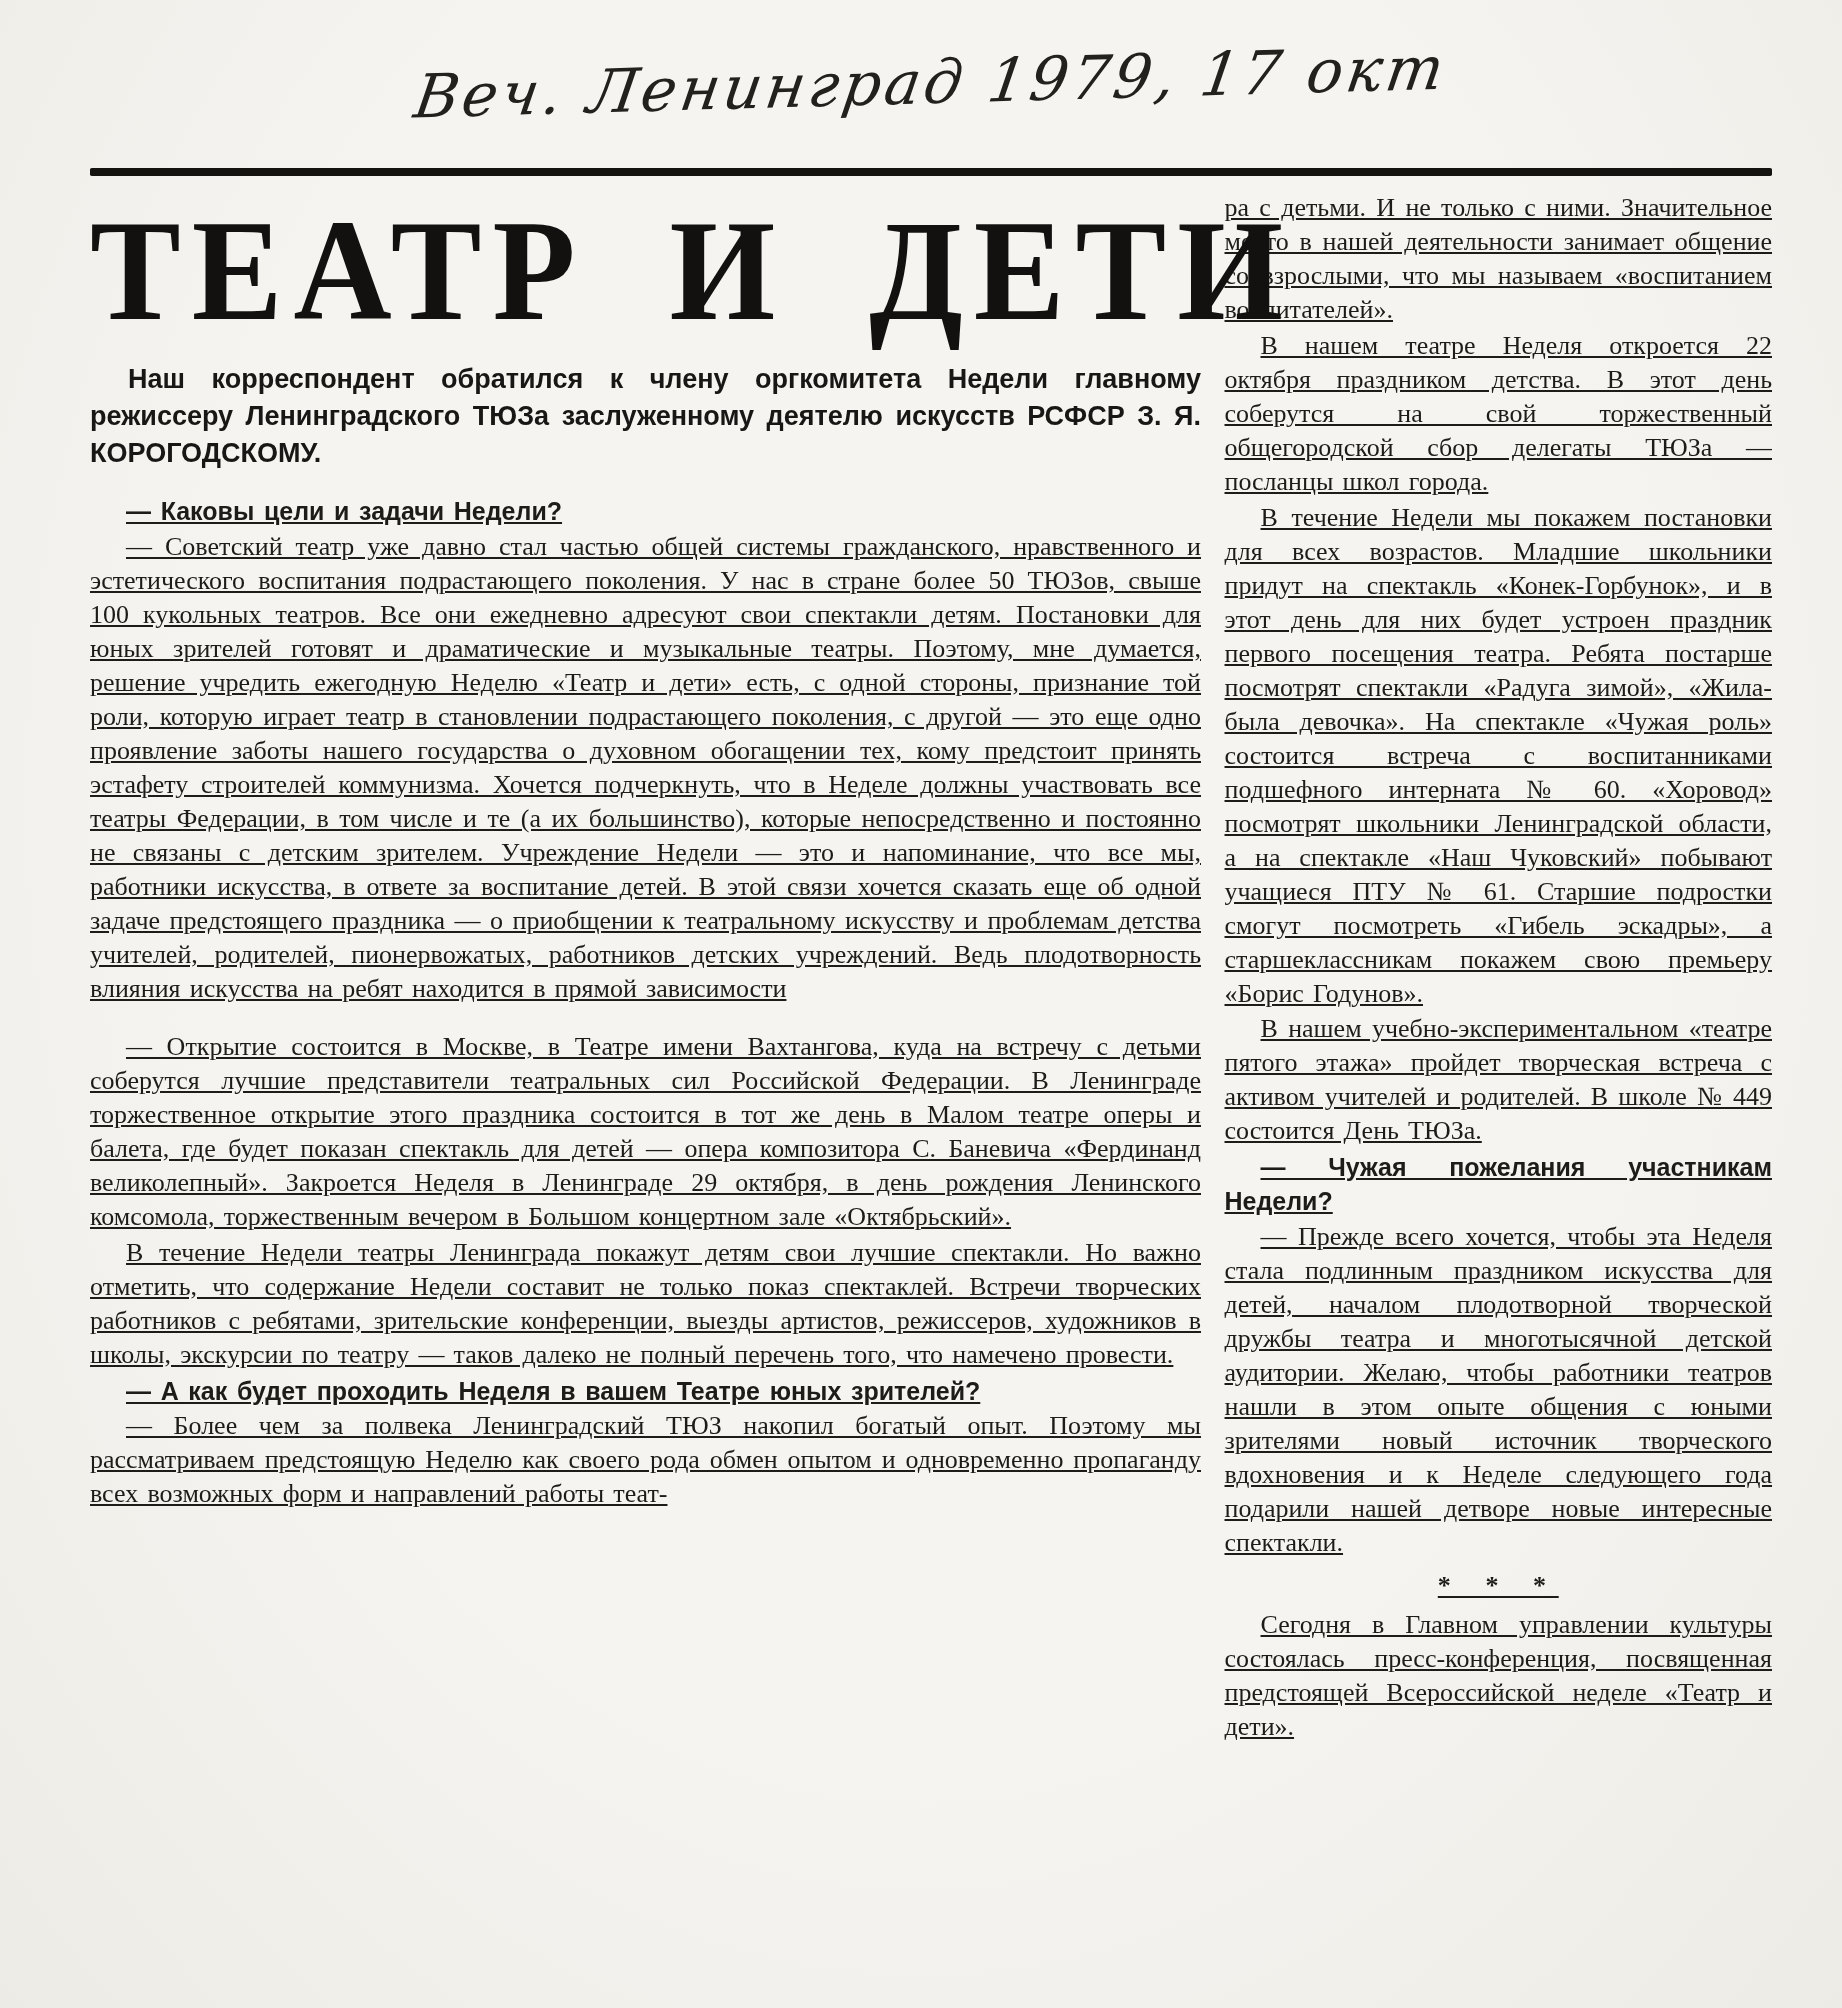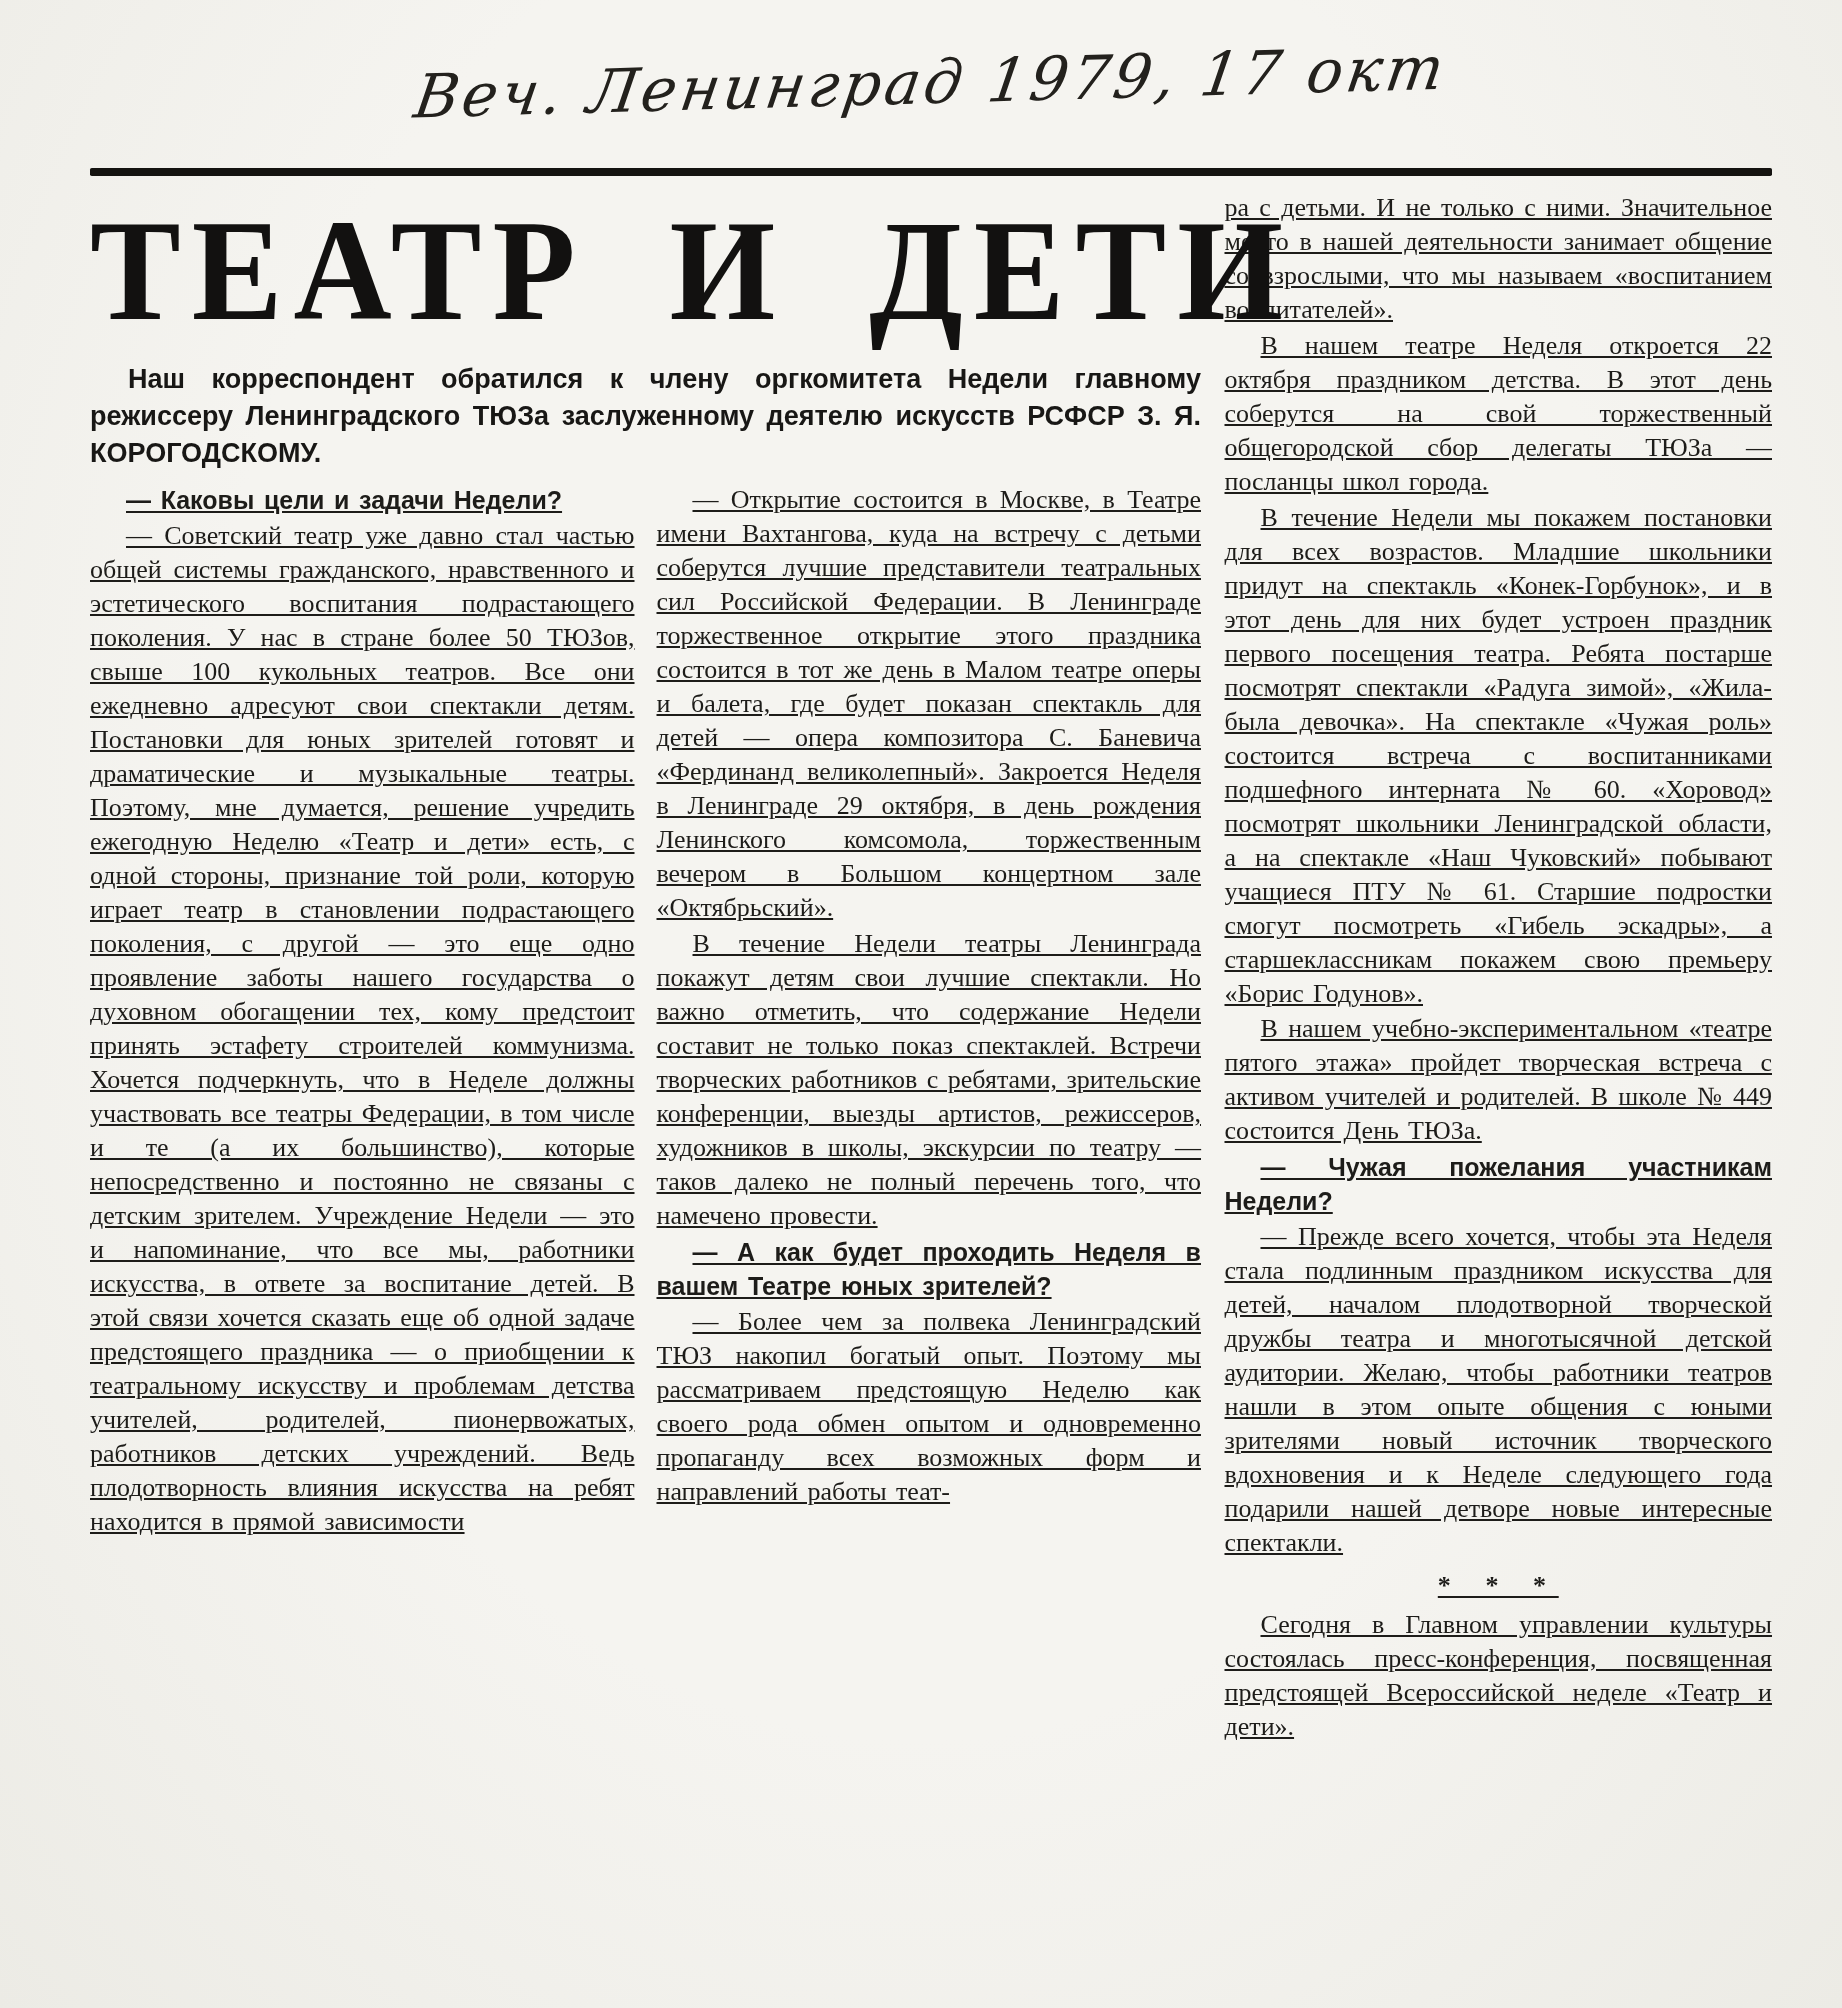--- a/index.html
+++ b/index.html
@@ -67,21 +67,22 @@
     line-height:37px;
     text-align:justify;
     word-spacing:4.5px;
     color:#181715;
   }
   .lead p{ margin:0; text-indent:38px; }
 
   .two-col{
     display:flex;
     gap:22px;
-    margin-top:11px;
+    margin-top:22px;
+    flex-direction:column;
   }
   .col{ flex:1 1 0; min-width:0; }
 
   .body-text p{
     margin:0 0 1.8px 0;
     font-size:26px;
     line-height:34px;
     text-align:justify;
     word-spacing:2.7px;
     text-indent:36px;

